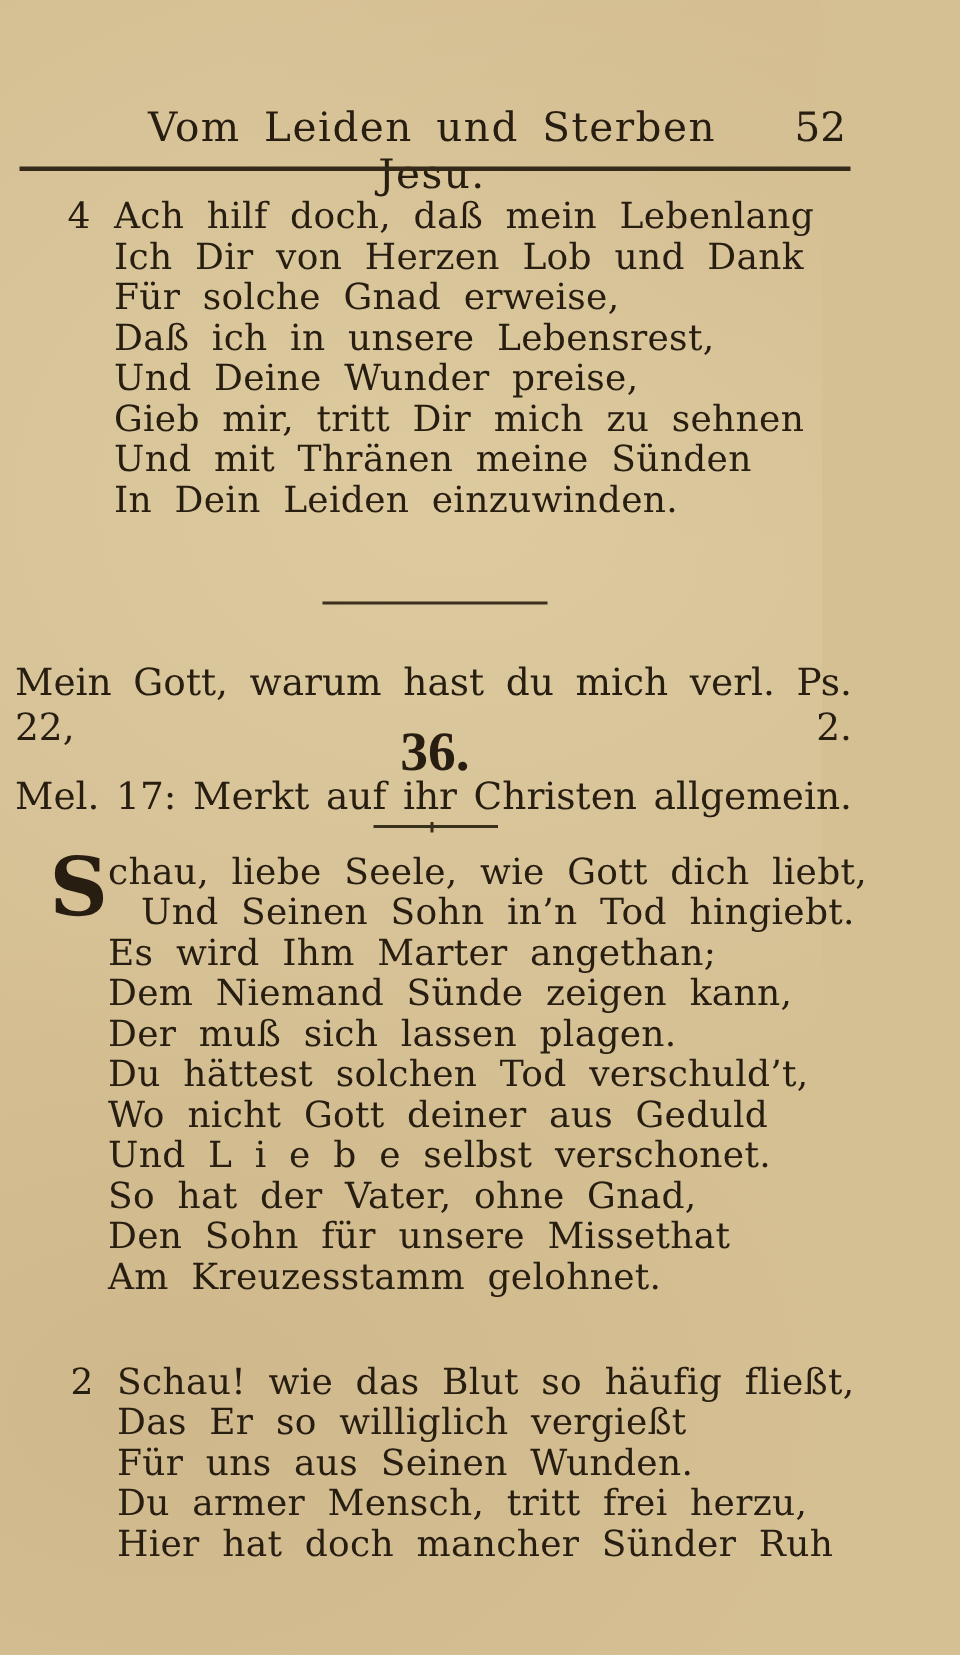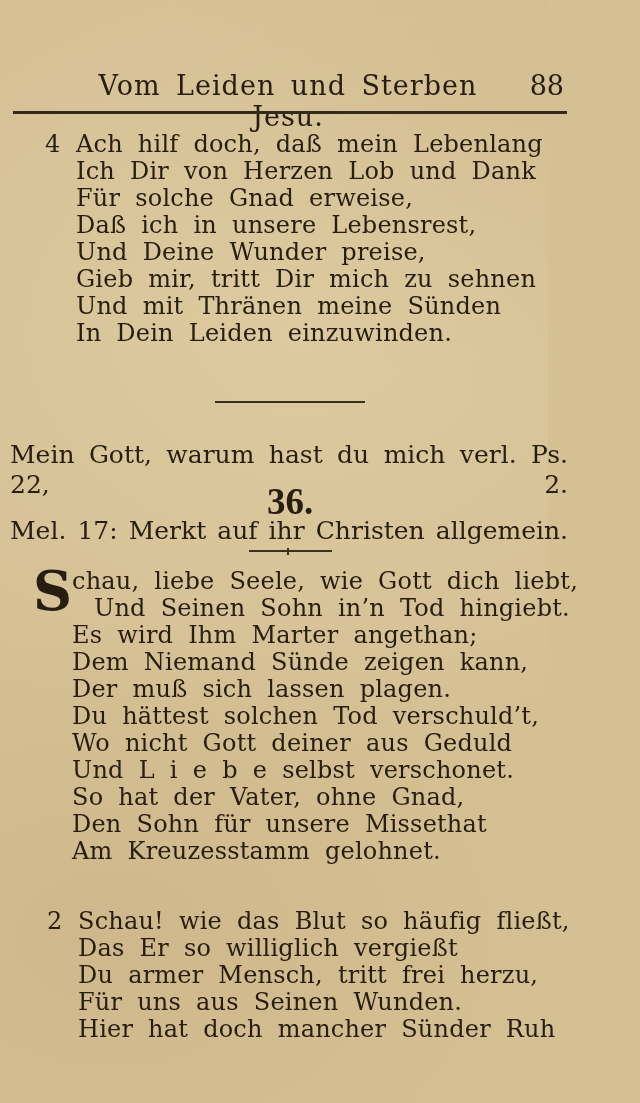--- a/index.html
+++ b/index.html
@@ -84,21 +84,21 @@
   .verse4{top:131px;left:45px;}
   .verse2{top:908px;left:47px;}
 </style>
 </head>
 <body>
 
 <div class="page">
 
   <div class="header-row">
     <div class="header-title">Vom Leiden und Sterben Jesu.</div>
-    <div class="page-number">88</div>
+    <div class="page-number">52</div>
   </div>
   <div class="header-rule"></div>
 
   <div class="verse verse4">
     <div class="verse-num">4</div>
     <div class="lines">
       <div class="line">Ach hilf doch, daß mein Lebenlang</div>
       <div class="line">Ich Dir von Herzen Lob und Dank</div>
       <div class="line">Für solche Gnad erweise,</div>
       <div class="line">Daß ich in unsere Lebensrest,</div>
@@ -133,19 +133,19 @@
       <div class="line">Den Sohn für unsere Missethat</div>
       <div class="line">Am Kreuzesstamm gelohnet.</div>
     </div>
   </div>
 
   <div class="verse verse2">
     <div class="verse-num">2</div>
     <div class="lines">
       <div class="line">Schau! wie das Blut so häufig fließt,</div>
       <div class="line">Das Er so williglich vergießt</div>
+      <div class="line">Für uns aus Seinen Wunden.</div>
       <div class="line">Du armer Mensch, tritt frei herzu,</div>
-      <div class="line">Für uns aus Seinen Wunden.</div>
       <div class="line">Hier hat doch mancher Sünder Ruh</div>
     </div>
   </div>
 
 </div>
 
 </body></html>

